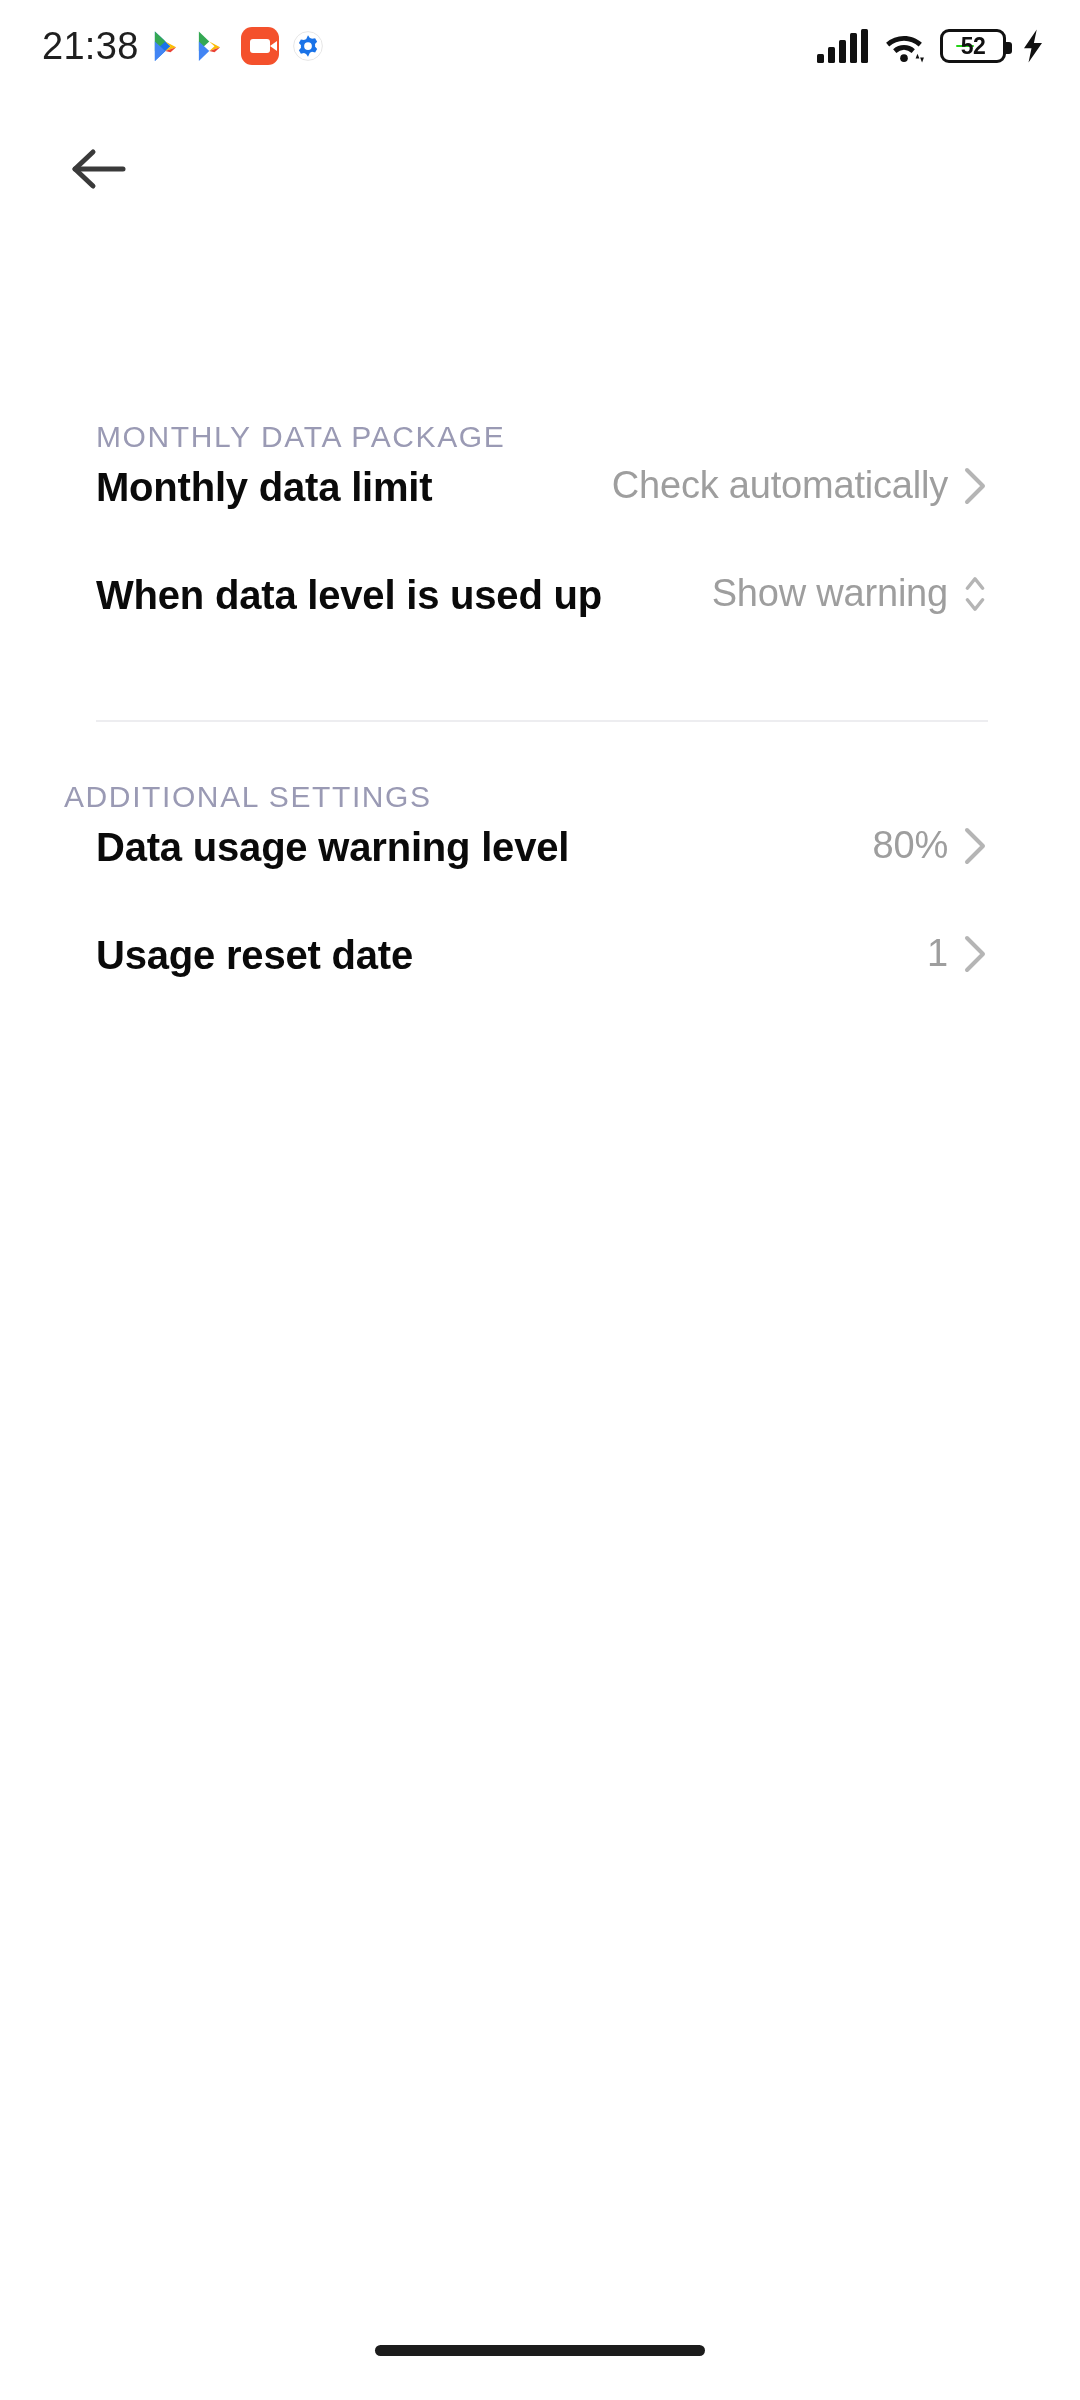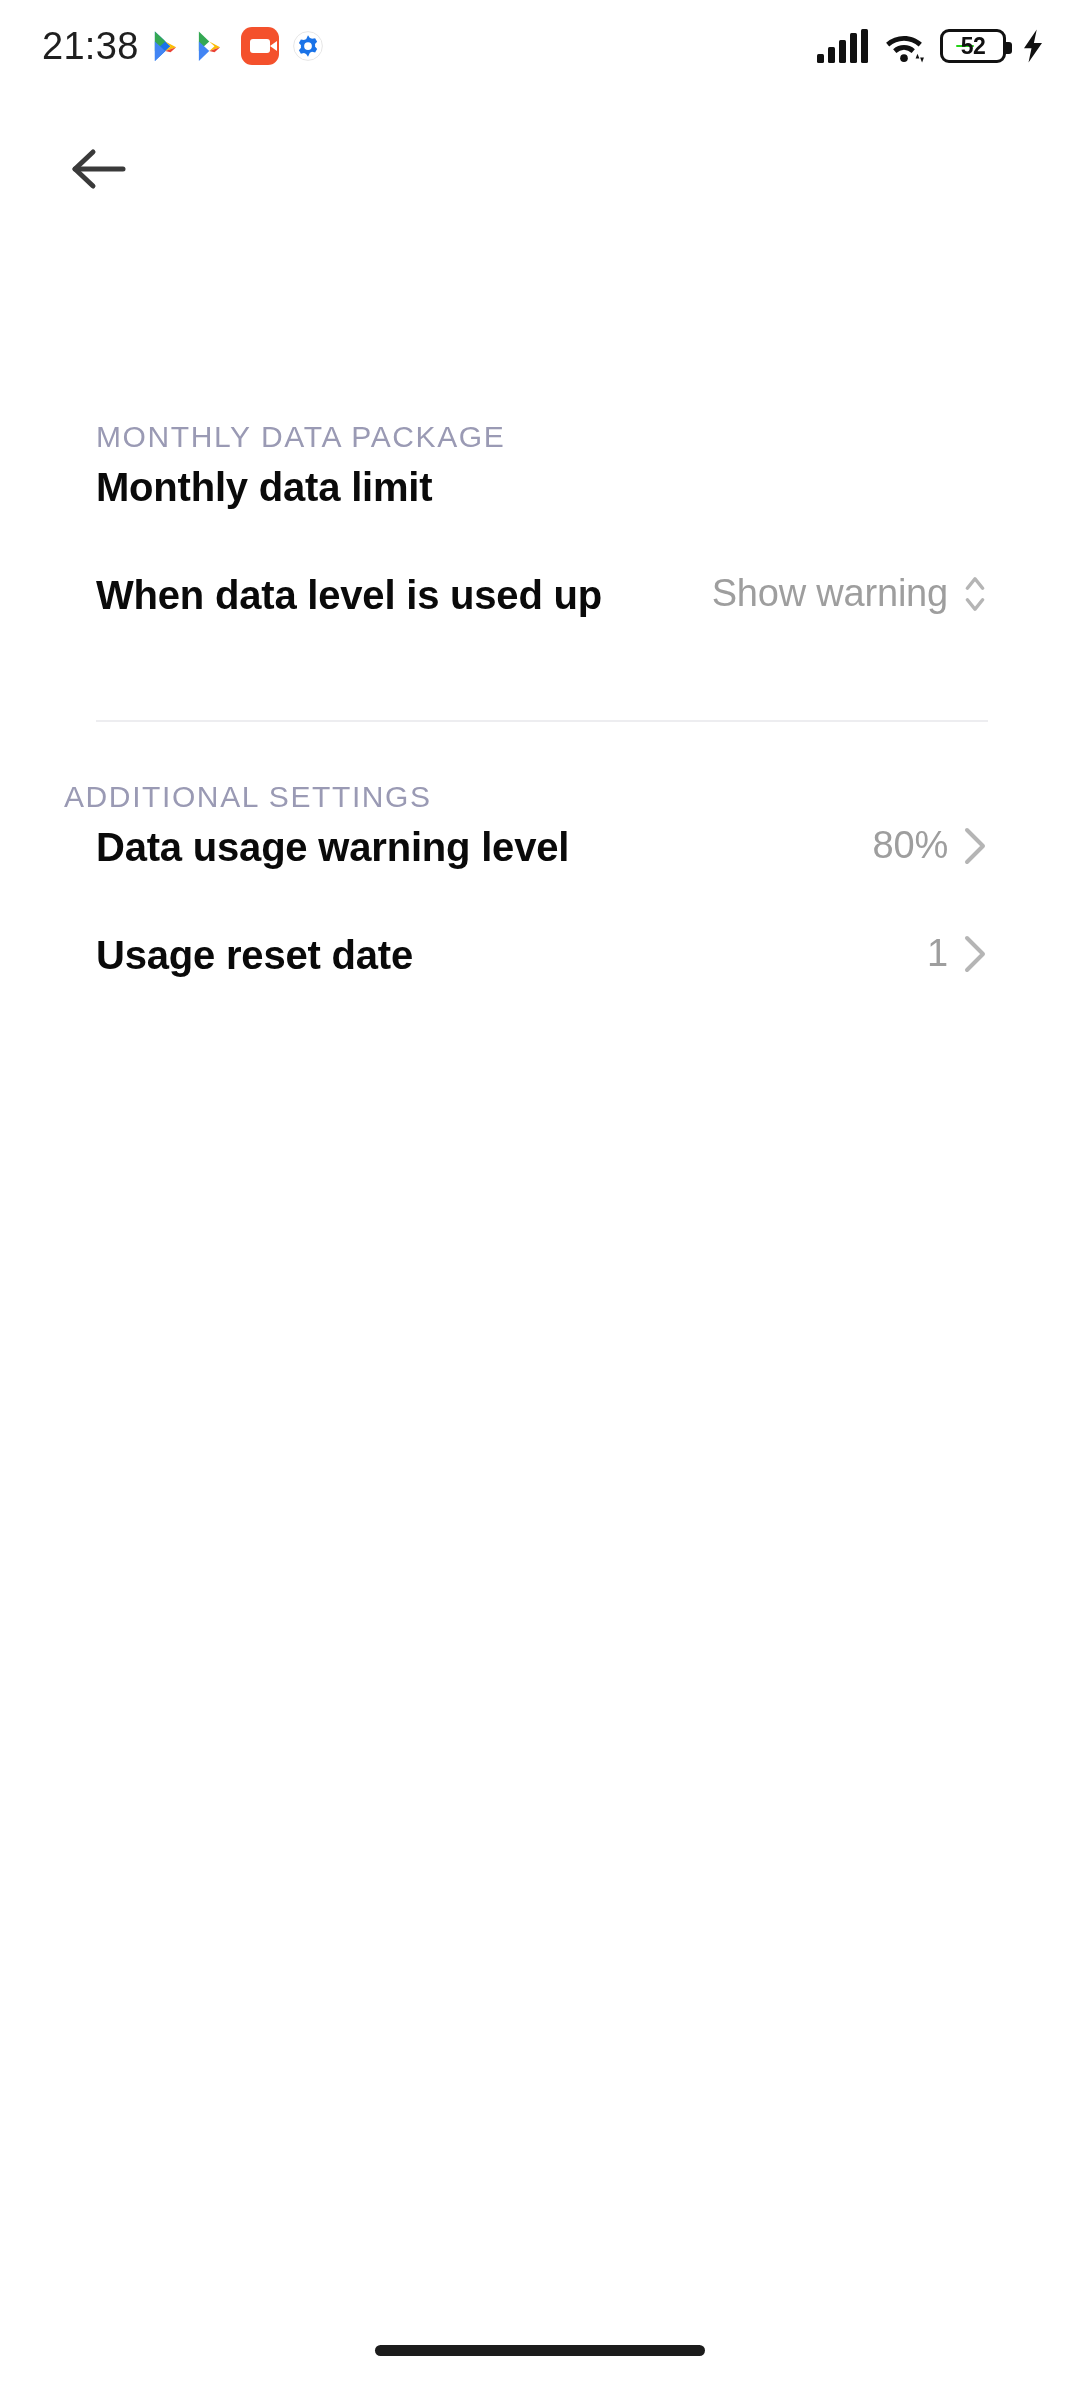--- a/index.html
+++ b/index.html
@@ -193,20 +193,26 @@
     </div>
   </div>
 
 
   <div class="content">
 
     <div class="section-header">MONTHLY DATA PACKAGE</div>
 
     <div class="row">
       <span class="label">Monthly data limit</span>
+      <span class="right">
+        <span class="value">Check automatically</span>
+        <svg class="chev" viewBox="0 0 12 20">
+          <path d="M2 2 L10 10 L2 18" stroke="#b5b5b5" stroke-width="2" fill="none" stroke-linecap="round" stroke-linejoin="round"></path>
+        </svg>
+      </span>
     </div>
 
     <div class="row">
       <span class="label">When data level is used up</span>
       <span class="right">
         <span class="value">Show warning</span>
         <svg class="updown" viewBox="0 0 12 22">
           <path d="M2 8 L6 3 L10 8" stroke="#b5b5b5" stroke-width="1.8" fill="none" stroke-linecap="round" stroke-linejoin="round"></path>
           <path d="M2 14 L6 19 L10 14" stroke="#b5b5b5" stroke-width="1.8" fill="none" stroke-linecap="round" stroke-linejoin="round"></path>
         </svg>

